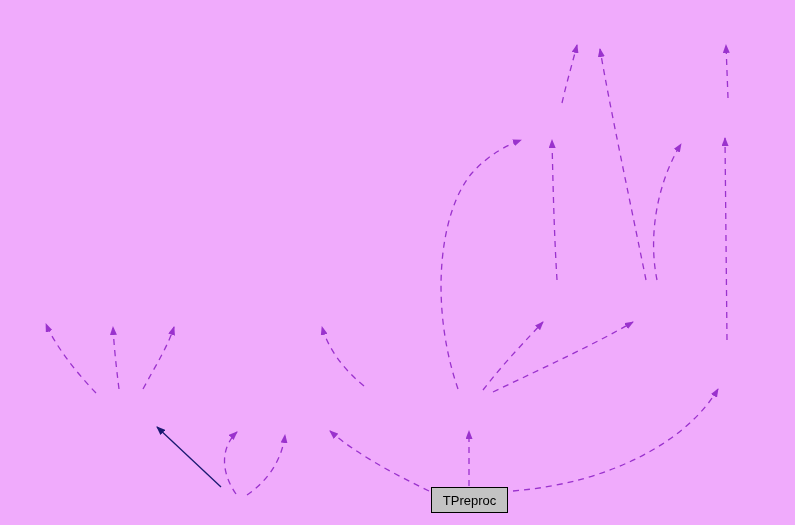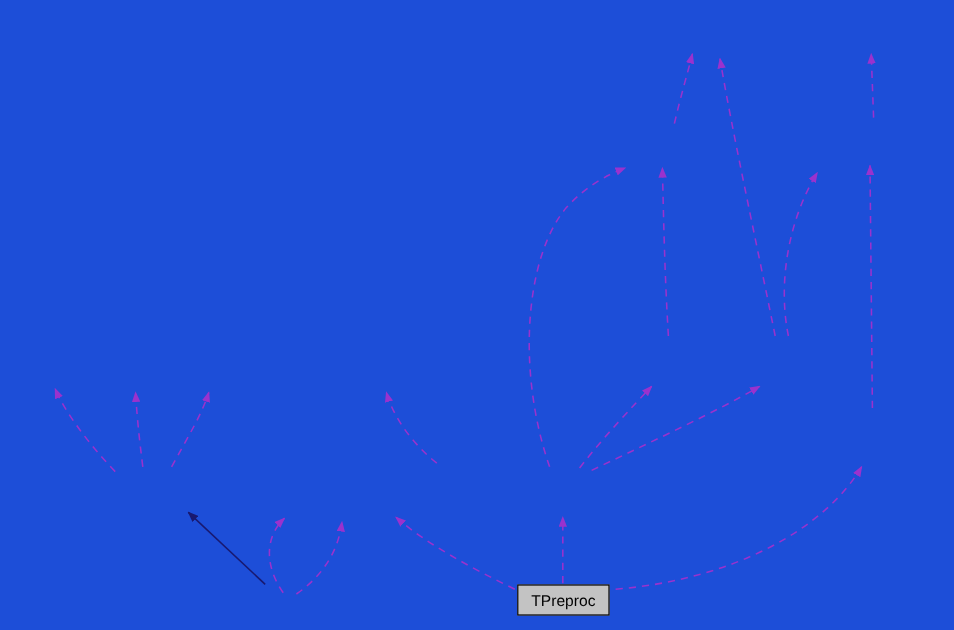--- a/index.html
+++ b/index.html
@@ -37,21 +37,21 @@
   #node-tpreproc {
     left: 431px;
     top: 487px;
     width: 77px;
     height: 26px;
   }
 </style>
 </head>
 <body>
 
-<div id="stage" style="background: #1d4ed8;">
+<div id="stage" style="background: #f0abfc;">
 
   <svg id="graph-svg" width="795" height="525" viewBox="0 0 795 525">
     <defs>
       <marker id="arrow-dashed" markerWidth="9" markerHeight="7" refX="8" refY="3.5" orient="auto" markerUnits="userSpaceOnUse">
         <path id="arrow-dashed-shape" d="M0,0 L9,3.5 L0,7 Z" fill="#9a32cd"></path>
       </marker>
       <marker id="arrow-solid" markerWidth="9" markerHeight="7" refX="8" refY="3.5" orient="auto" markerUnits="userSpaceOnUse">
         <path id="arrow-solid-shape" d="M0,0 L9,3.5 L0,7 Z" fill="#191970"></path>
       </marker>
     </defs>

